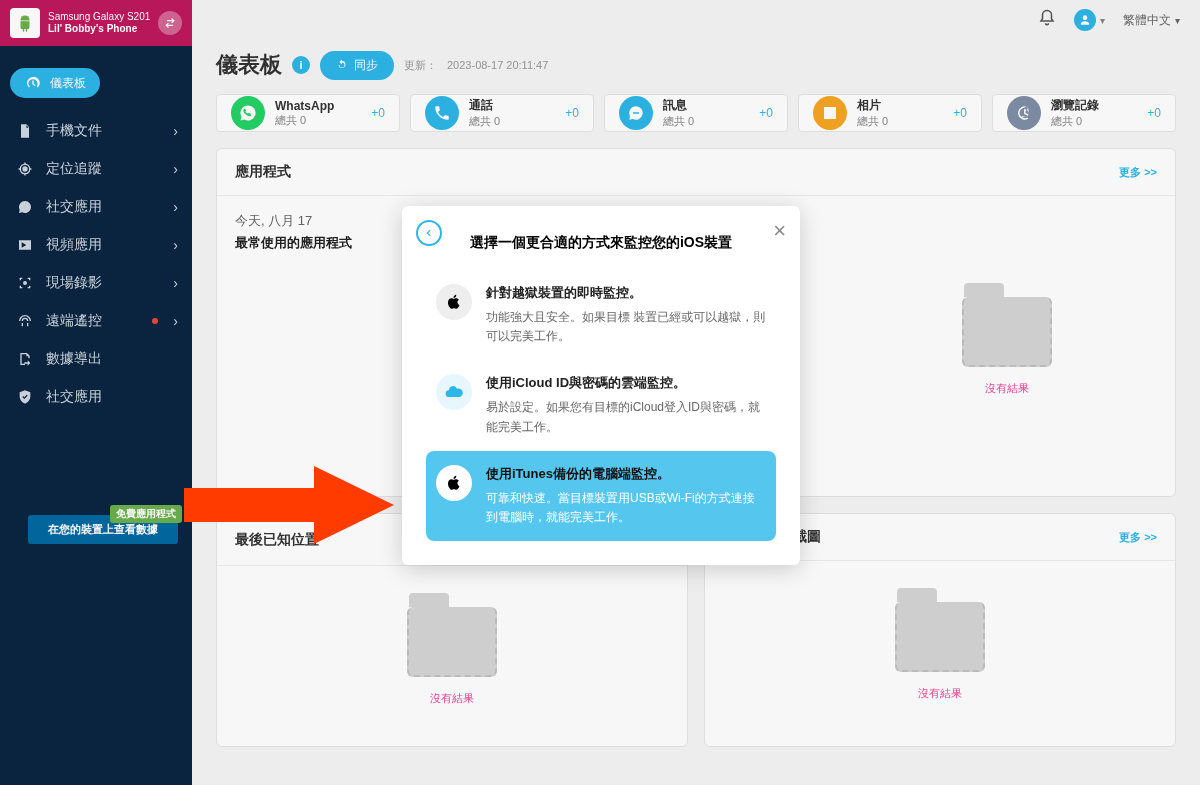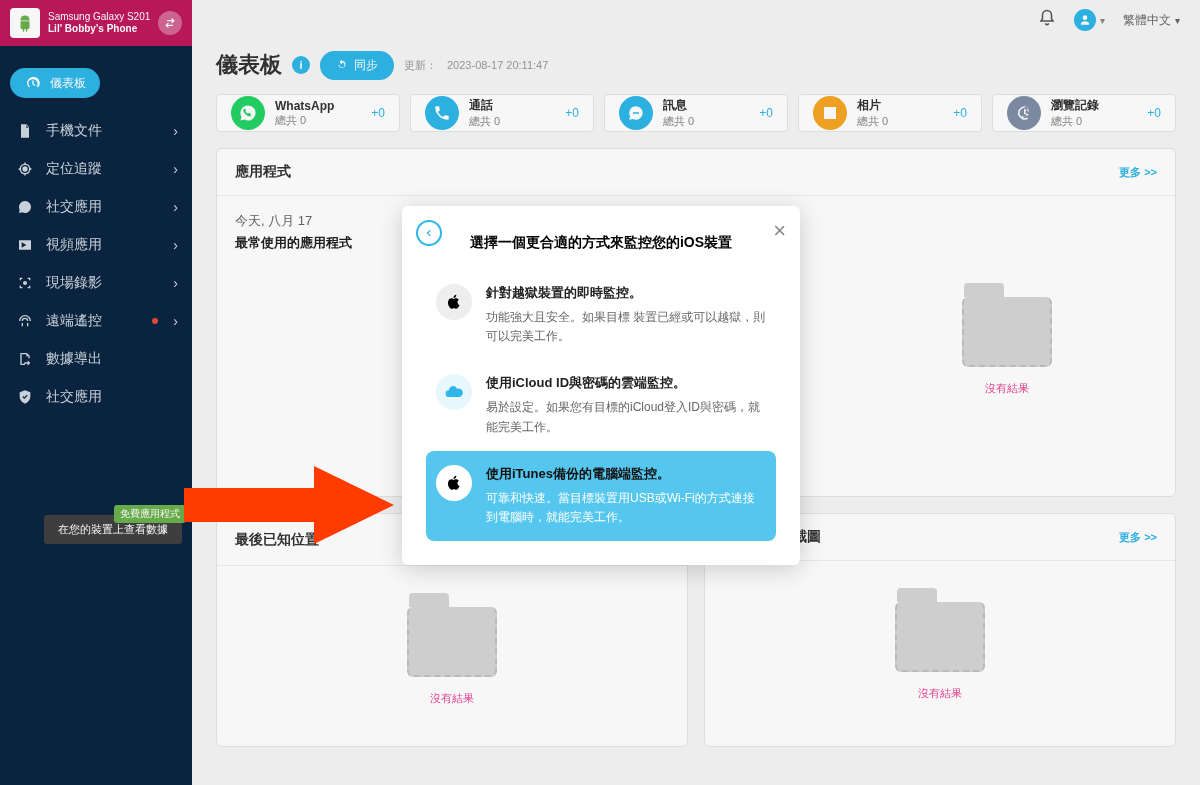--- a/index.html
+++ b/index.html
@@ -17,23 +17,23 @@
 .swap-circle svg { width: 14px; height: 14px; fill: #fff; }
 
 .nav { padding-top: 16px; }
 .nav-item { display: flex; align-items: center; padding: 10px 16px; font-size: 14px; color: #cfd8e0; cursor: pointer; position: relative; }
 .nav-pill { display: inline-flex; align-items: center; background: #2eb6e8; color: #fff; border-radius: 18px; padding: 6px 14px; margin: 6px 10px 14px 10px; font-size: 12px; }
 .nav-pill .ico { width: 18px; height: 18px; margin-right: 8px; display: inline-flex; align-items: center; justify-content: center; }
 .nav-item .ico { width: 18px; height: 18px; margin-right: 12px; display: inline-flex; align-items: center; justify-content: center; }
 .nav-item .chev { position: absolute; right: 14px; }
 .nav-item .dot { width: 6px; height: 6px; background: #e74c3c; border-radius: 50%; position: absolute; right: 34px; }
 
-.bottom-pill-wrap { position: absolute; left: 44px; top: 515px; width: 138px; }
+.bottom-pill-wrap { position: absolute; left: 28px; top: 515px; width: 150px; font-weight: bold; }
 .premium-tag { position: absolute; right: -4px; top: -10px; background: #6ab04c; color: #fff; font-size: 10px; padding: 2px 6px; border-radius: 3px; }
-.bottom-pill { background: #404040; color: #fff; font-size: 11px; padding: 7px 8px; border-radius: 3px; text-align: center; }
+.bottom-pill { background: #0369a1; color: #fff; font-size: 11px; padding: 7px 8px; border-radius: 3px; text-align: center; }
 
 
 .main { position: absolute; left: 192px; top: 0; right: 0; bottom: 0; }
 .topbar { display: flex; justify-content: flex-end; align-items: center; padding: 8px 20px; gap: 18px; height: 40px; }
 .topbar .bell { width: 18px; height: 18px; }
 .avatar { width: 22px; height: 22px; border-radius: 50%; background: #2eb6e8; display: inline-flex; align-items: center; justify-content: center; }
 .lang { font-size: 12px; color: #666; display: inline-flex; align-items: center; gap: 4px; }
 
 .title-row { display: flex; align-items: center; padding: 10px 24px 14px 24px; gap: 10px; }
 .title-row h1 { font-size: 22px; font-weight: 600; color: #333; }

